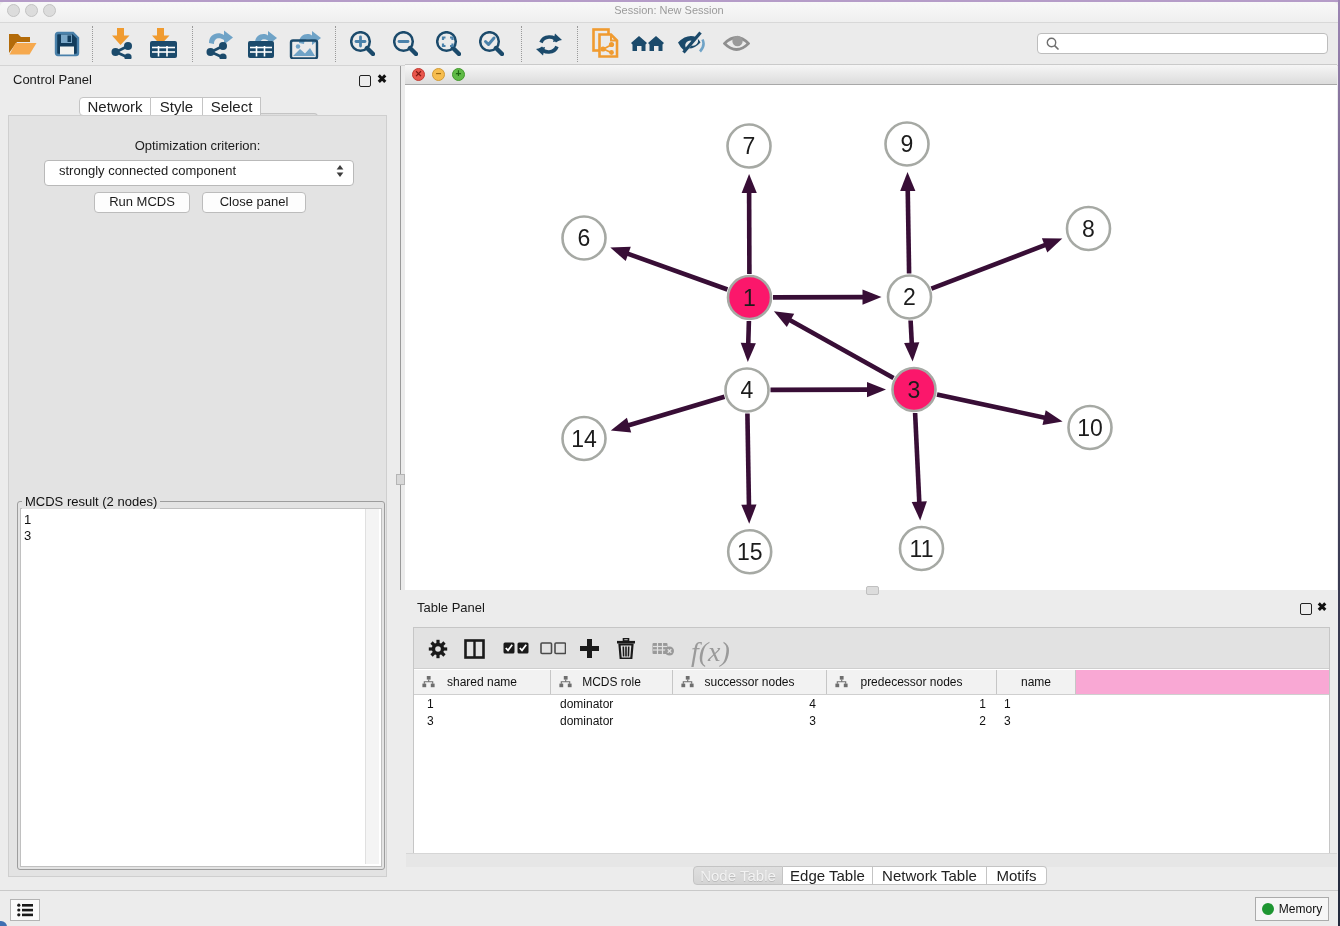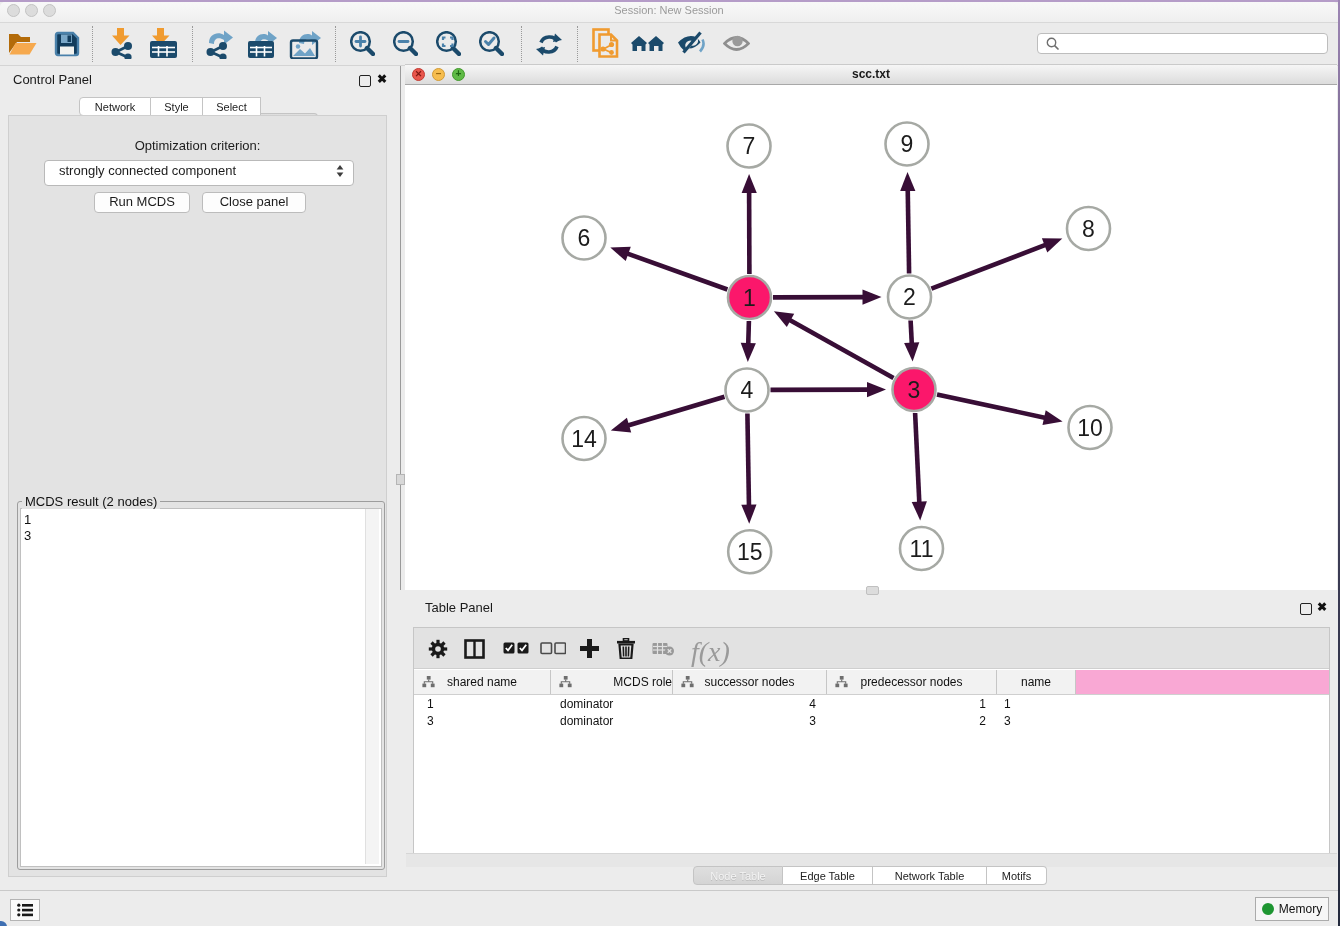--- a/index.html
+++ b/index.html
@@ -15,21 +15,21 @@
 
 #toolbar{left:0;top:23px;width:1338px;height:42px;background:#ebebeb;border-bottom:1px solid #d4d4d4;}
 .tbi{top:7px;}
 .vsep{top:3px;width:1px;height:36px;border-left:1px dotted #9a9a9a;}
 #search{left:1037px;top:33px;width:289px;height:19px;background:#fff;border:1px solid #bdbdbd;border-radius:4px;}
 
 #cphead{left:13px;top:72px;font-size:13px;color:#1a1a1a;}
 #cpfloat{left:359px;top:75px;width:10px;height:10px;border:1.5px solid #222;border-radius:2px;}
 #cpclose{left:377px;top:72px;font-size:12px;font-weight:bold;color:#111;}
 
-.tabrow{height:19px;font-size:11px;color:#222;}
+.tabrow{height:19px;font-size:15px;color:#222;}
 .tab{float:left;height:17px;line-height:18px;text-align:center;background:#fff;border:1px solid #c4c4c4;border-left:none;box-sizing:content-box;}
 .tab.first{border-left:1px solid #c4c4c4;border-radius:4px 0 0 4px;}
 .tab.last{border-radius:0 4px 4px 0;}
 .tab.sel{background:linear-gradient(#dfdfdf,#d4d4d4);color:#f3f3f3;text-shadow:0 1px 0 #bbb;}
 #cptabs{left:79px;top:97px;}
 
 #cpcontent{left:8px;top:115px;width:379px;height:762px;background:#e3e3e3;border:1px solid #cfcfcf;box-sizing:border-box;}
 #optlabel{left:0;width:395px;top:138px;text-align:center;font-size:13px;color:#1c1c1c;}
 #dropdown{left:44px;top:160px;width:310px;height:26px;background:#fff;border:1px solid #b9b9b9;border-radius:4px;font-size:13px;color:#1c1c1c;line-height:19px;box-sizing:border-box;}
 .btn{height:19px;background:#fdfdfd;border:1px solid #bcbcbc;border-radius:4px;font-size:13px;color:#1c1c1c;text-align:center;line-height:18px;box-sizing:content-box;}
@@ -44,21 +44,21 @@
 #vsplitline{left:400px;top:66px;width:1px;height:524px;background:#9a9a9a;}
 #vshandle{left:396px;top:474px;width:7px;height:9px;background:#d8d8d8;border:1px solid #b5b5b5;}
 
 #netwin{left:405px;top:64px;width:932px;height:526px;background:#fff;}
 #nettitle{left:0;top:0;width:932px;height:21px;background:linear-gradient(#f6f6f6,#dcdcdc);border-top:1px solid #cacaca;border-bottom:1px solid #a8a8a8;box-sizing:border-box;}
 .wbtn{top:4px;width:13px;height:13px;border-radius:50%;box-sizing:border-box;}
 #netname{left:0;top:3px;width:932px;text-align:center;font-size:12px;font-weight:bold;color:#1a1a1a;}
 
 #hshandle{left:866px;top:586px;width:11px;height:7px;background:#dcdcdc;border:1px solid #c0c0c0;border-radius:2px;}
 
-#tphead{left:417px;top:600px;font-size:13px;color:#1a1a1a;margin-left:8px;}
+#tphead{left:417px;top:600px;font-size:13px;color:#1a1a1a;}
 #tpfloat{left:1300px;top:603px;width:10px;height:10px;border:1.5px solid #222;border-radius:2px;}
 #tpclose{left:1317px;top:600px;font-size:12px;font-weight:bold;color:#111;}
 #tablebox{left:413px;top:627px;width:917px;height:239px;background:#fff;border:1px solid #c6c6c6;box-sizing:border-box;}
 #tptoolbar{left:0;top:0;width:915px;height:40px;background:#e2e2e2;border-bottom:1px solid #cfcfcf;}
 #thead{left:0;top:42px;width:915px;height:24px;background:#f9a8d4;border-bottom:1px solid #cfcfcf;font-size:12px;color:#111;}
 .th{position:absolute;top:0;height:24px;border-right:1px solid #c6c6c6;text-align:center;line-height:24px;background:#f2f2f2;}
 .trow{position:absolute;font-size:12px;color:#111;height:17px;line-height:17px;}
 
 #bottabs{left:693px;top:866px;}
 
@@ -233,21 +233,20 @@
 <div class="abs" id="mcdsscroll"></div>
 
 <div class="abs" id="vsplitline"></div>
 <div class="abs" id="vshandle"></div>
 
 <div class="abs" id="netwin">
  <div class="abs" id="nettitle"></div>
  <div class="abs wbtn" style="left:7px;background:#e8564c;border:1px solid #c33b32;color:#7e1710;font-size:9px;font-weight:bold;text-align:center;line-height:11px;">✕</div>
  <div class="abs wbtn" style="left:27px;background:#f6bd4e;border:1px solid #d29b35;color:#99660d;font-size:10px;font-weight:bold;text-align:center;line-height:10px;">–</div>
  <div class="abs wbtn" style="left:47px;background:#5fba46;border:1px solid #42992c;color:#1d6611;font-size:10px;font-weight:bold;text-align:center;line-height:10px;">+</div>
- <div class="abs" id="netname">scc.txt</div>
  <svg class="abs" style="left:0;top:21px;" width="932" height="505" viewBox="0 0 932 505">
  <g stroke="#380e36" stroke-width="4.6" fill="#380e36">
  <line x1="344.4" y1="189.0" x2="344.1" y2="105.0"></line>
  <polygon points="344.1,89.0 351.8,108.0 336.6,108.0" stroke="none"></polygon>
  <line x1="322.4" y1="204.5" x2="220.4" y2="167.9"></line>
  <polygon points="205.3,162.5 225.8,161.7 220.7,176.1" stroke="none"></polygon>
  <line x1="368.0" y1="212.4" x2="460.5" y2="212.1"></line>
  <polygon points="476.5,212.1 457.5,219.7 457.5,204.5" stroke="none"></polygon>
  <line x1="343.9" y1="236.0" x2="343.2" y2="261.0"></line>
  <polygon points="342.8,277.0 335.7,257.8 350.9,258.2" stroke="none"></polygon>
@@ -360,21 +359,21 @@
           <g fill="#6e6e6e">
             <rect x="4.8" y="0" width="3.8" height="3.6"></rect>
             <rect x="0.4" y="7.6" width="3.8" height="3.6"></rect>
             <rect x="8.8" y="7.6" width="3.8" height="3.6"></rect>
           </g>
           <g stroke="#6e6e6e" stroke-width="1.1" fill="none">
             <path d="M6.7,3.4 L6.7,5.8"></path>
             <path d="M2.3,7.8 L2.3,5.8 L10.7,5.8 L10.7,7.8"></path>
           </g>
         </svg>shared name</div>
-  <div class="th" style="left:137px;width:121px;text-align:right;"><svg style="position:absolute;left:8px;top:6px;" width="13" height="12" viewBox="0 0 13 12">
+  <div class="th" style="left:137px;width:121px;"><svg style="position:absolute;left:8px;top:6px;" width="13" height="12" viewBox="0 0 13 12">
           <g fill="#6e6e6e">
             <rect x="4.8" y="0" width="3.8" height="3.6"></rect>
             <rect x="0.4" y="7.6" width="3.8" height="3.6"></rect>
             <rect x="8.8" y="7.6" width="3.8" height="3.6"></rect>
           </g>
           <g stroke="#6e6e6e" stroke-width="1.1" fill="none">
             <path d="M6.7,3.4 L6.7,5.8"></path>
             <path d="M2.3,7.8 L2.3,5.8 L10.7,5.8 L10.7,7.8"></path>
           </g>
         </svg>MCDS role</div>

